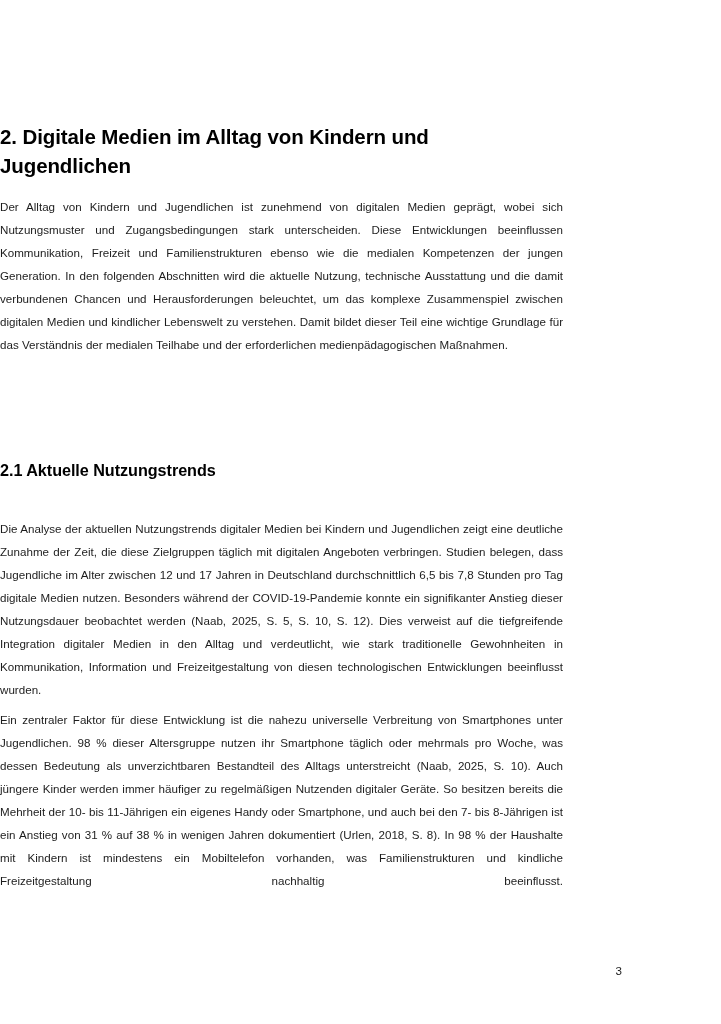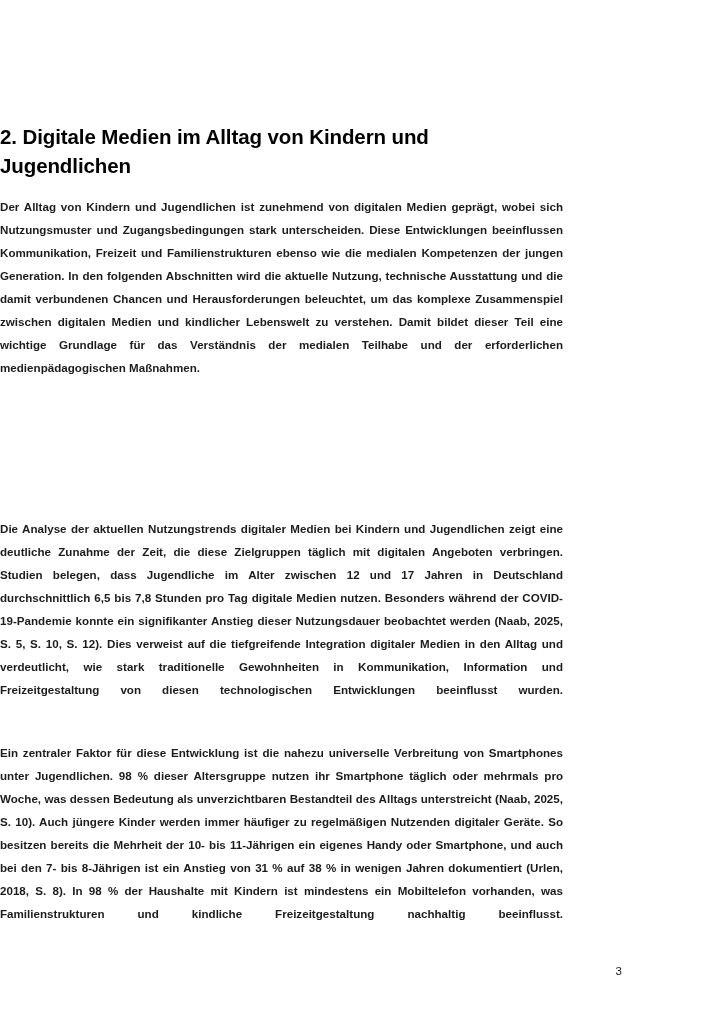--- a/index.html
+++ b/index.html
@@ -57,42 +57,41 @@
     width: 563px;
   }
   .para {
     font-size: 11.6px;
     line-height: 22.95px;
     color: #1c1c1c;
     text-align: justify;
     text-justify: inter-word;
     margin: 0;
     letter-spacing: 0.01px;
-    font-weight: bold;
   }
   
   .para.force-justify {
     text-align-last: justify;
   }
   .body-slot-1 {
     position: absolute;
     left: 0;
     top: 196px;
     width: 563px;
   }
   .body-slot-2 {
     position: absolute;
     left: 0;
     top: 518px;
     width: 563px;
   }
   .body-slot-3 {
     position: absolute;
     left: 0;
-    top: 742px;
+    top: 709px;
     width: 563px;
   }
   .page-number {
     position: absolute;
     right: 79px;
     top: 963px;
     font-size: 11.6px;
     color: #1c1c1c;
     text-align: right;
     line-height: 16px;
@@ -104,20 +103,23 @@
 <div class="page">
 
   <div class="content heading-slot-1">
     <h1 class="doc-heading">2. Digitale Medien im Alltag von Kindern und Jugendlichen</h1>
   </div>
 
   <div class="content body-slot-1">
     <p class="para">Der Alltag von Kindern und Jugendlichen ist zunehmend von digitalen Medien geprägt, wobei sich Nutzungsmuster und Zugangsbedingungen stark unterscheiden. Diese Entwicklungen beeinflussen Kommunikation, Freizeit und Familienstrukturen ebenso wie die medialen Kompetenzen der jungen Generation. In den folgenden Abschnitten wird die aktuelle Nutzung, technische Ausstattung und die damit verbundenen Chancen und Herausforderungen beleuchtet, um das komplexe Zusammenspiel zwischen digitalen Medien und kindlicher Lebenswelt zu verstehen. Damit bildet dieser Teil eine wichtige Grundlage für das Verständnis der medialen Teilhabe und der erforderlichen medienpädagogischen Maßnahmen.</p>
   </div>
 
+  <div class="content heading-slot-2">
+    <h2 class="section-heading">2.1 Aktuelle Nutzungstrends</h2>
+  </div>
 
   <div class="content body-slot-2">
     <p class="para force-justify">Die Analyse der aktuellen Nutzungstrends digitaler Medien bei Kindern und Jugendlichen zeigt eine deutliche Zunahme der Zeit, die diese Zielgruppen täglich mit digitalen Angeboten verbringen. Studien belegen, dass Jugendliche im Alter zwischen 12 und 17 Jahren in Deutschland durchschnittlich 6,5 bis 7,8 Stunden pro Tag digitale Medien nutzen. Besonders während der COVID-19-Pandemie konnte ein signifikanter Anstieg dieser Nutzungsdauer beobachtet werden (Naab, 2025, S. 5, S. 10, S. 12). Dies verweist auf die tiefgreifende Integration digitaler Medien in den Alltag und verdeutlicht, wie stark traditionelle Gewohnheiten in Kommunikation, Information und Freizeitgestaltung von diesen technologischen Entwicklungen beeinflusst wurden.</p>
   </div>
 
   <div class="content body-slot-3">
     <p class="para force-justify">Ein zentraler Faktor für diese Entwicklung ist die nahezu universelle Verbreitung von Smartphones unter Jugendlichen. 98 % dieser Altersgruppe nutzen ihr Smartphone täglich oder mehrmals pro Woche, was dessen Bedeutung als unverzichtbaren Bestandteil des Alltags unterstreicht (Naab, 2025, S. 10). Auch jüngere Kinder werden immer häufiger zu regelmäßigen Nutzenden digitaler Geräte. So besitzen bereits die Mehrheit der 10- bis 11-Jährigen ein eigenes Handy oder Smartphone, und auch bei den 7- bis 8-Jährigen ist ein Anstieg von 31 % auf 38 % in wenigen Jahren dokumentiert (Urlen, 2018, S. 8). In 98 % der Haushalte mit Kindern ist mindestens ein Mobiltelefon vorhanden, was Familienstrukturen und kindliche Freizeitgestaltung nachhaltig beeinflusst.</p>
   </div>
 
   <div class="page-number">3</div>

